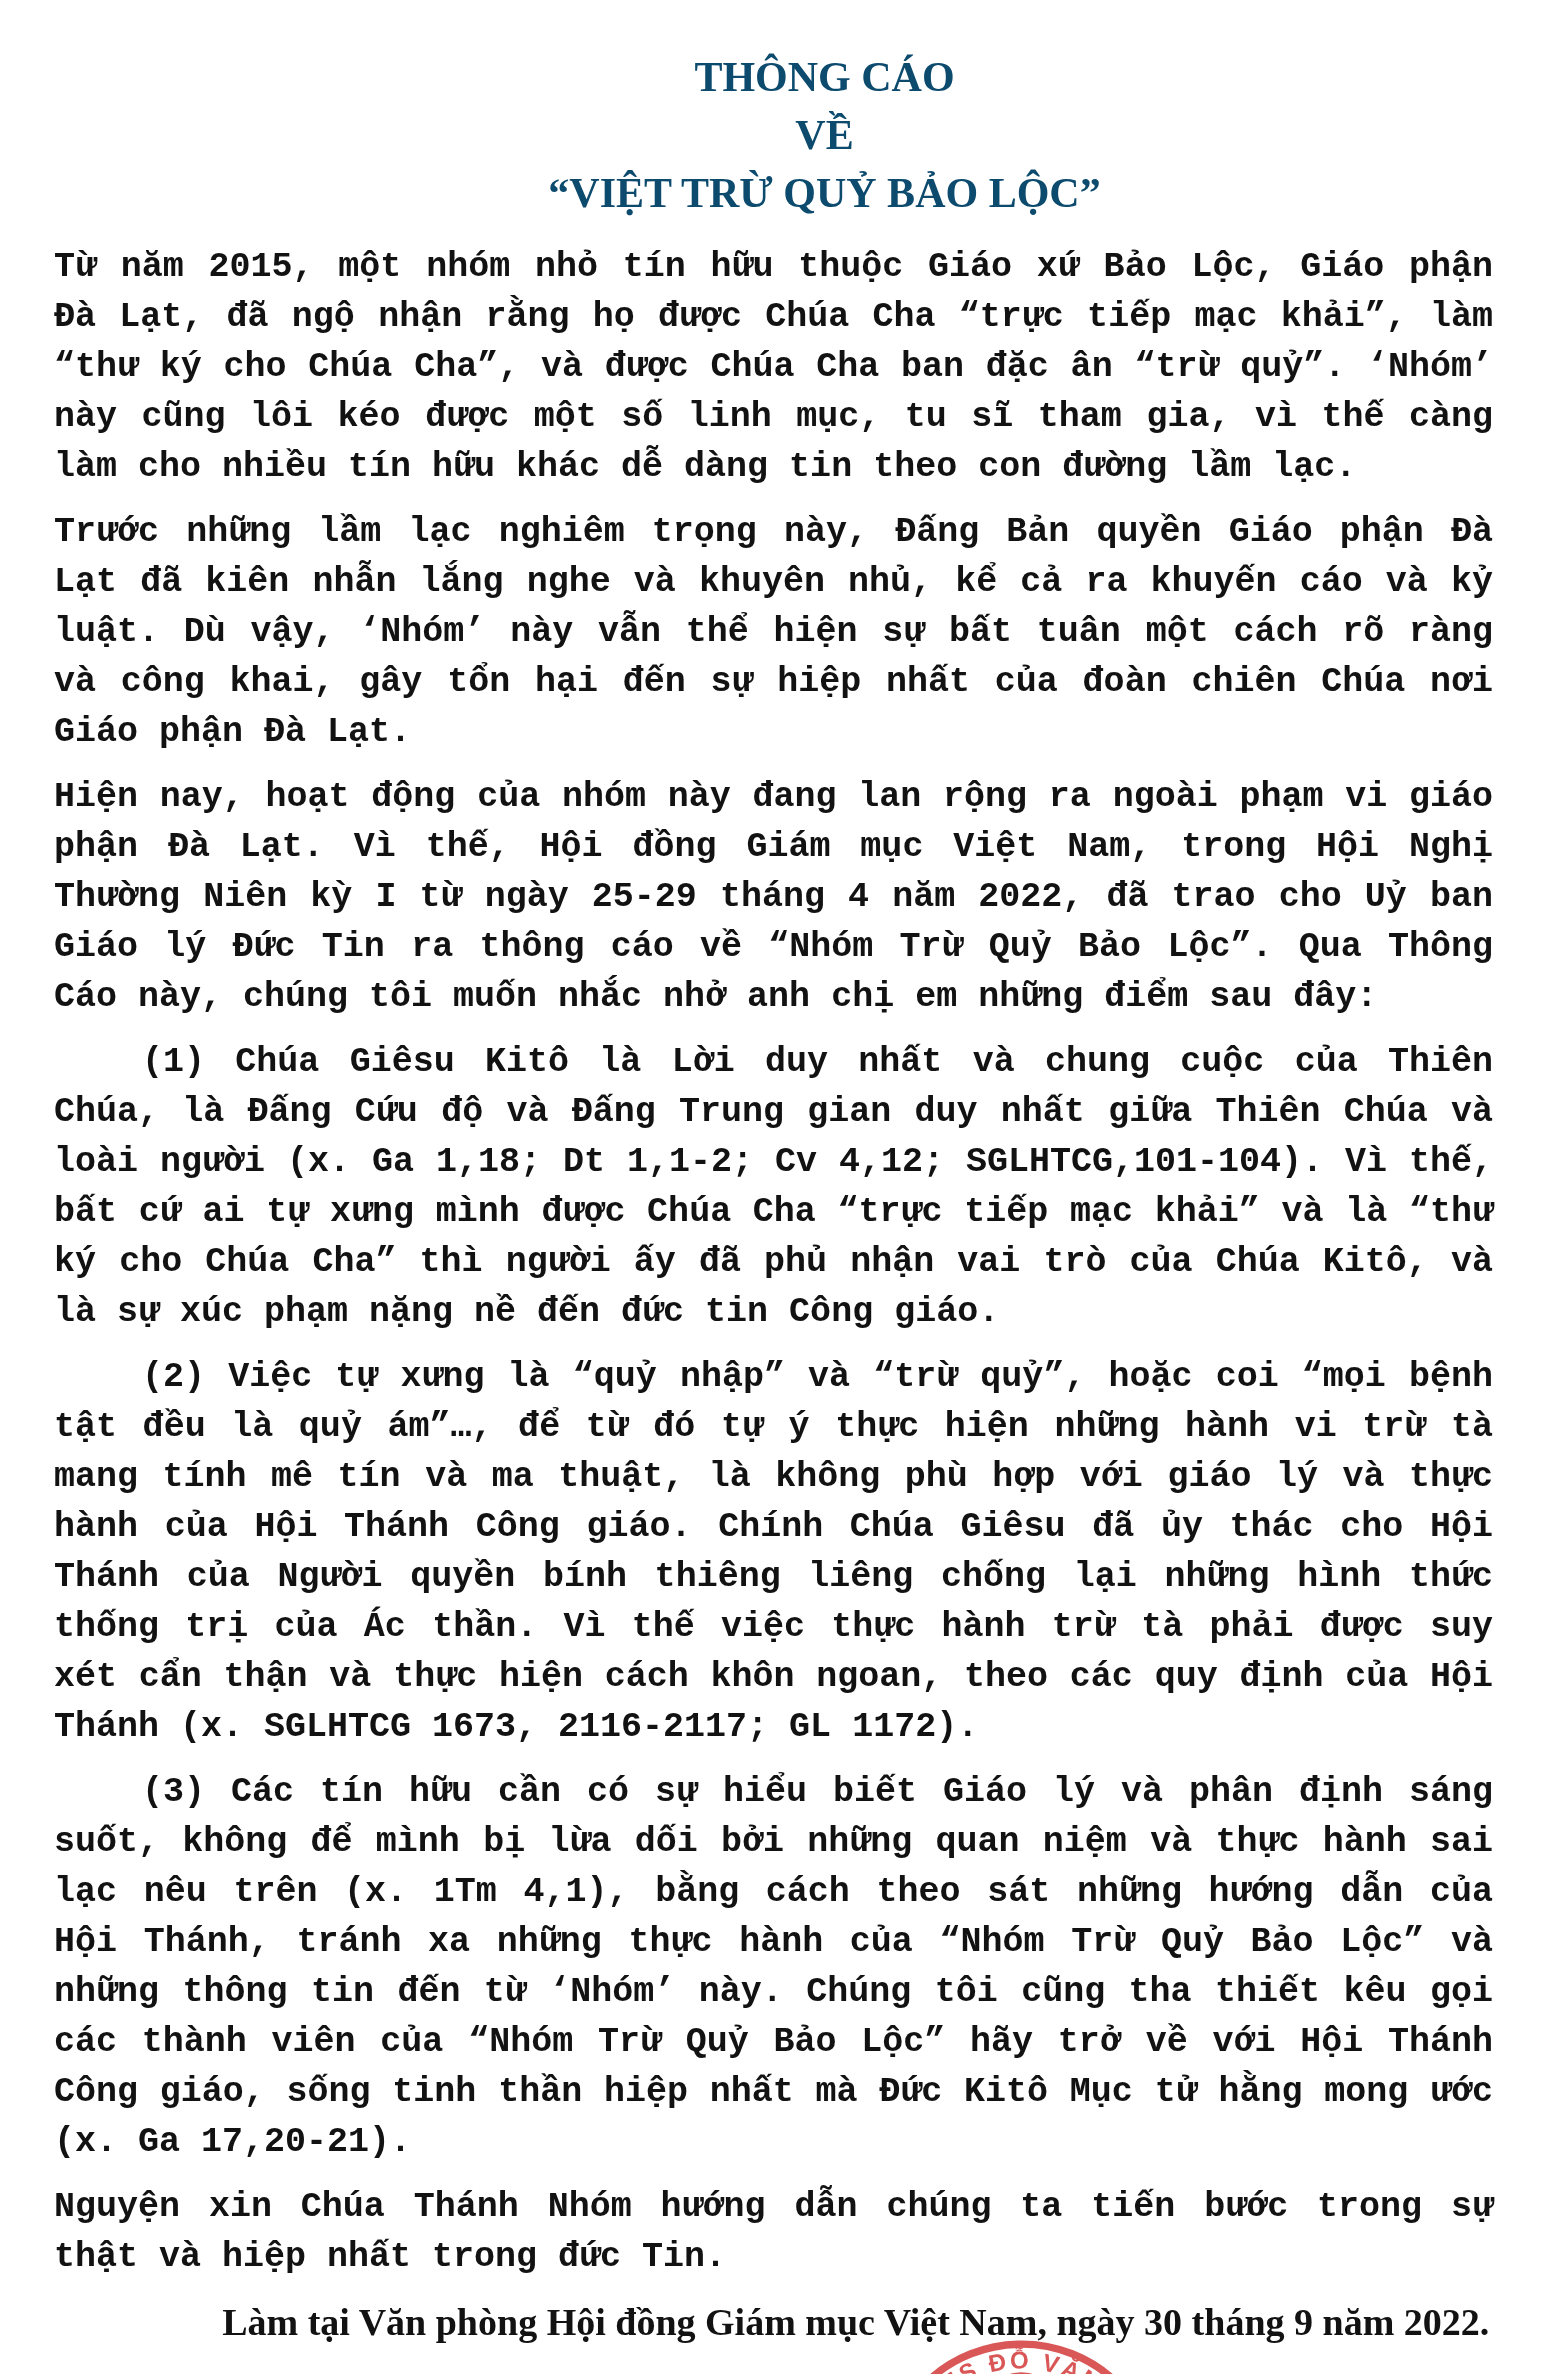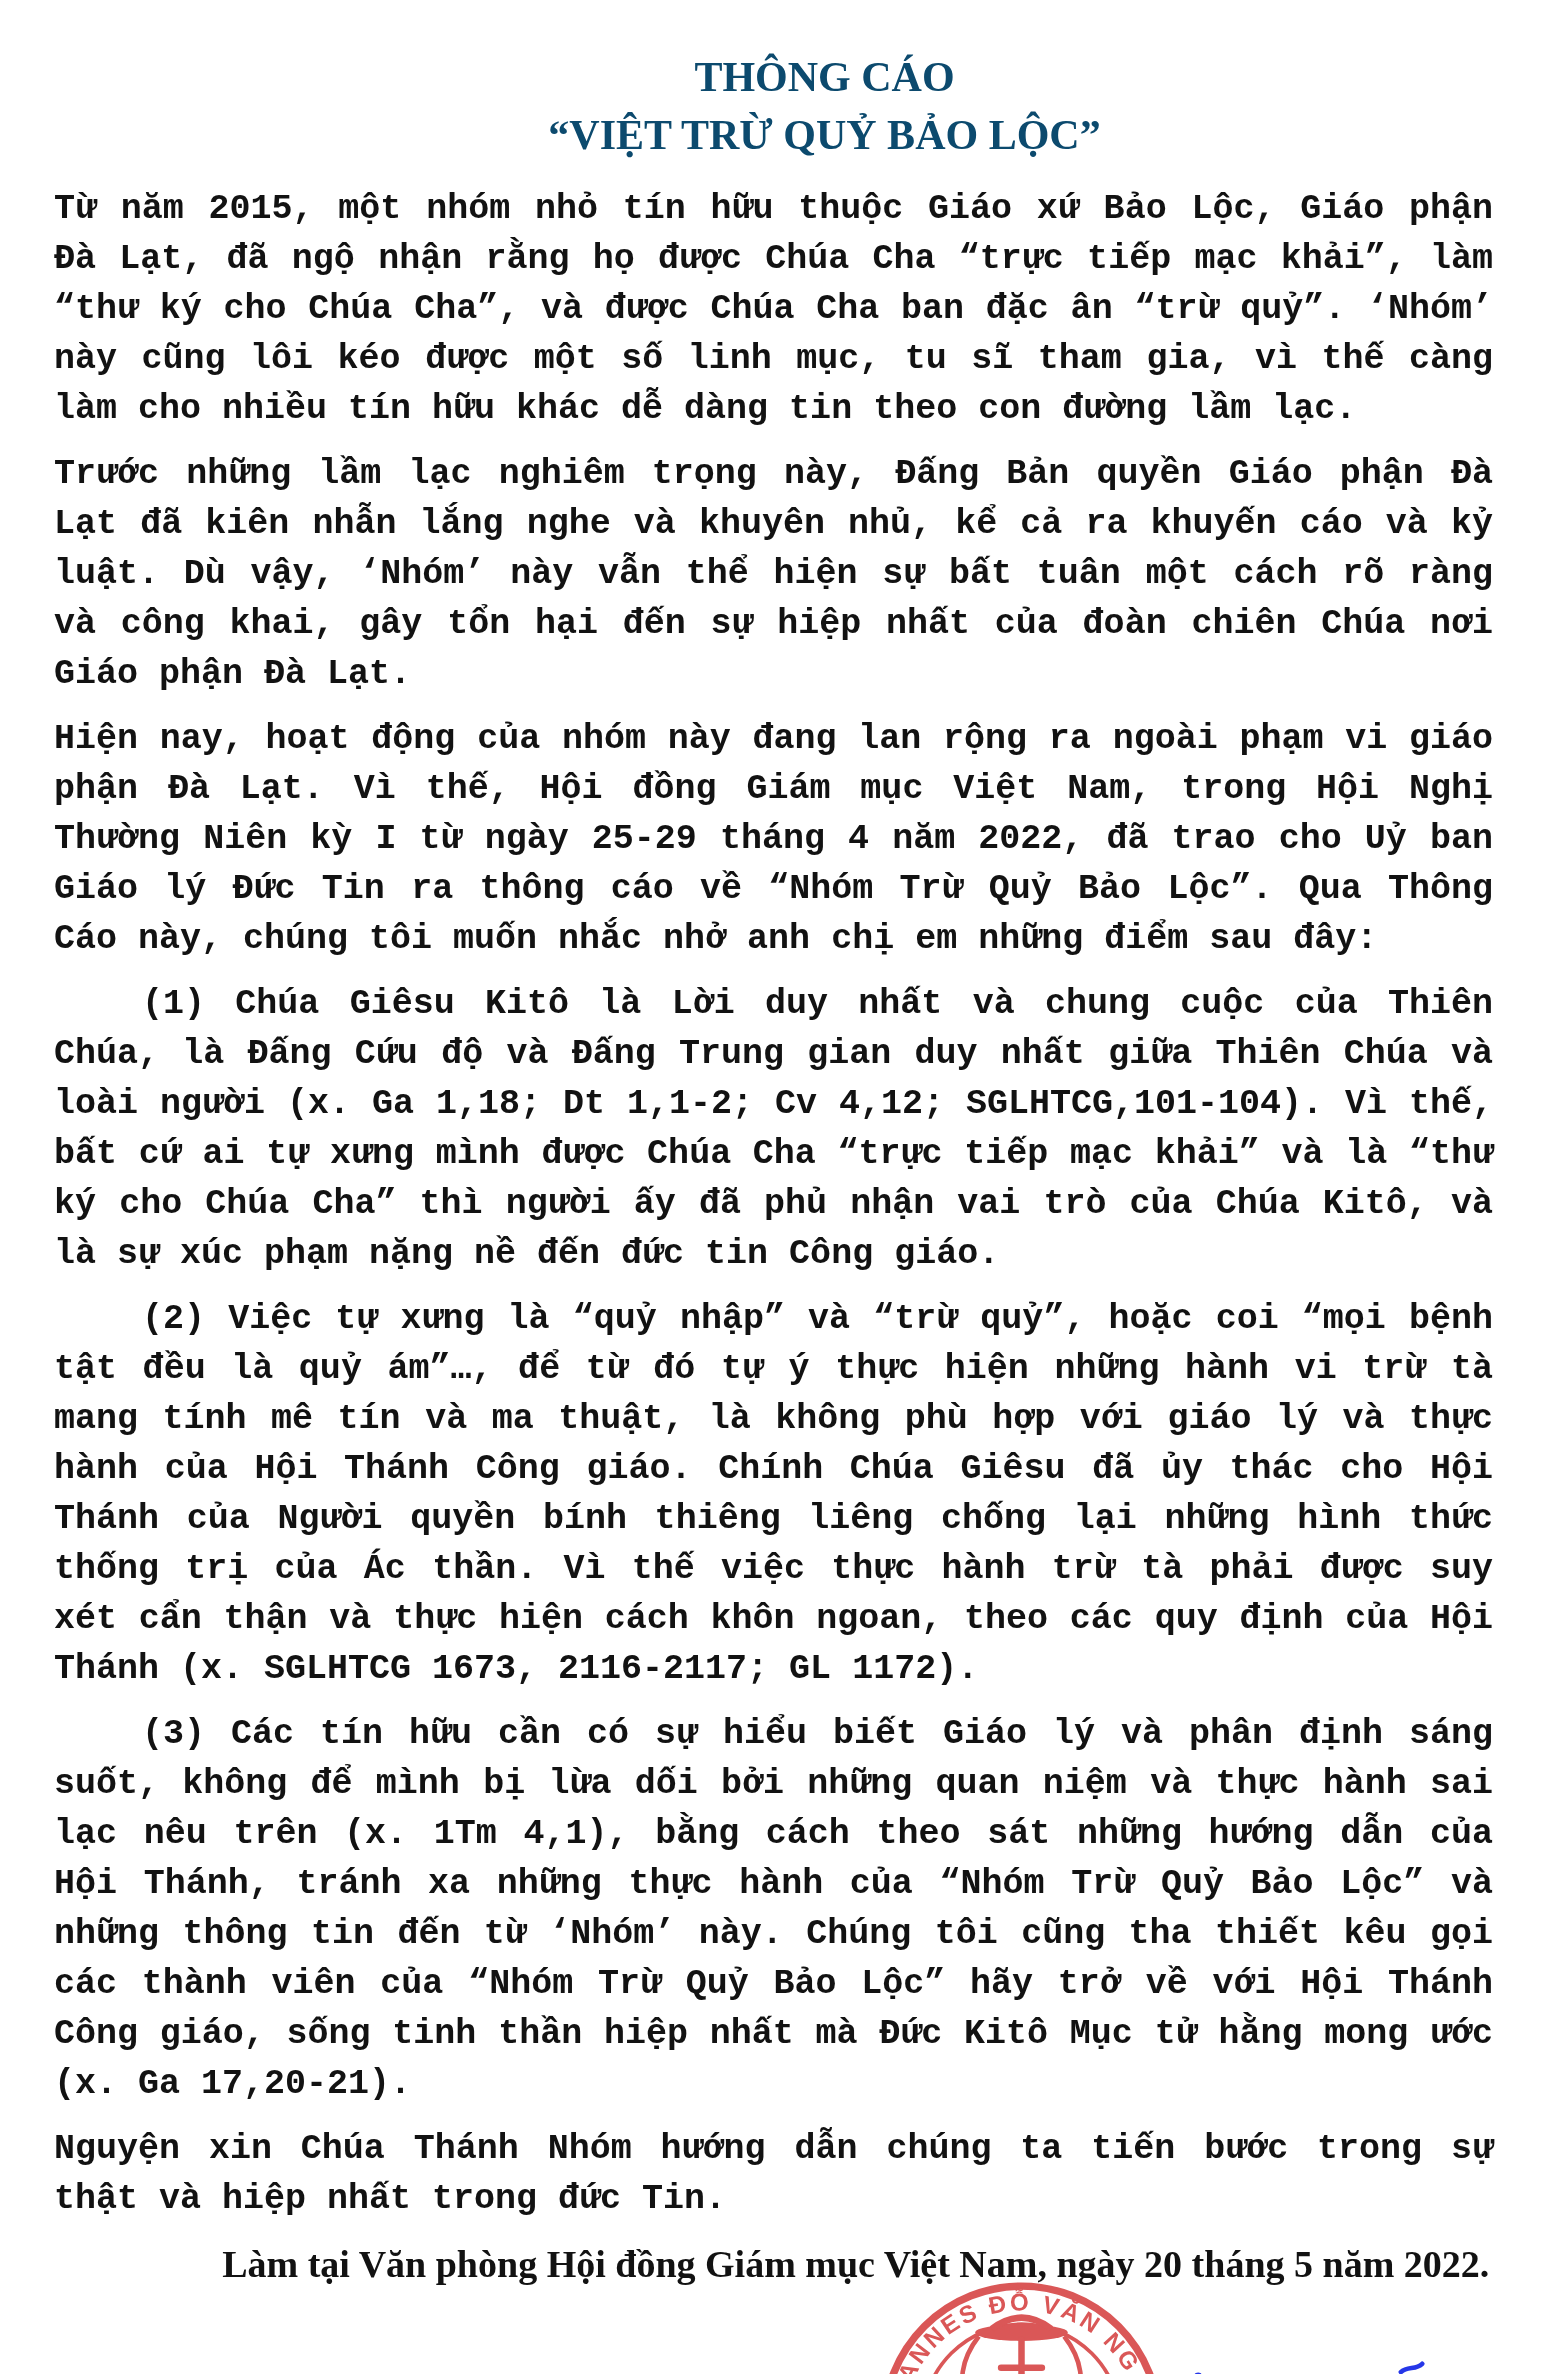--- a/index.html
+++ b/index.html
@@ -62,34 +62,35 @@
 </style>
 </head>
 <body>
 
 <div class="page">
   <div class="content">
 
 
     <div class="title-block">
       <div class="title-line">THÔNG CÁO</div>
+      <div class="title-line">VỀ</div>
       <div class="title-line">“VIỆT TRỪ QUỶ BẢO LỘC”</div>
     </div>
 
     <div class="body-text">
       <p>Từ năm 2015, một nhóm nhỏ tín hữu thuộc Giáo xứ Bảo Lộc, Giáo phận Đà Lạt, đã ngộ nhận rằng họ được Chúa Cha “trực tiếp mạc khải”, làm “thư ký cho Chúa Cha”, và được Chúa Cha ban đặc ân “trừ quỷ”. ‘Nhóm’ này cũng lôi kéo được một số linh mục, tu sĩ tham gia, vì thế càng làm cho nhiều tín hữu khác dễ dàng tin theo con đường lầm lạc.</p>
       <p>Trước những lầm lạc nghiêm trọng này, Đấng Bản quyền Giáo phận Đà Lạt đã kiên nhẫn lắng nghe và khuyên nhủ, kể cả ra khuyến cáo và kỷ luật. Dù vậy, ‘Nhóm’ này vẫn thể hiện sự bất tuân một cách rõ ràng và công khai, gây tổn hại đến sự hiệp nhất của đoàn chiên Chúa nơi Giáo phận Đà Lạt.</p>
       <p>Hiện nay, hoạt động của nhóm này đang lan rộng ra ngoài phạm vi giáo phận Đà Lạt. Vì thế, Hội đồng Giám mục Việt Nam, trong Hội Nghị Thường Niên kỳ I từ ngày 25-29 tháng 4 năm 2022, đã trao cho Uỷ ban Giáo lý Đức Tin ra thông cáo về “Nhóm Trừ Quỷ Bảo Lộc”. Qua Thông Cáo này, chúng tôi muốn nhắc nhở anh chị em những điểm sau đây:</p>
       <p class="indent">(1) Chúa Giêsu Kitô là Lời duy nhất và chung cuộc của Thiên Chúa, là Đấng Cứu độ và Đấng Trung gian duy nhất giữa Thiên Chúa và loài người (x. Ga 1,18; Dt 1,1-2; Cv 4,12; SGLHTCG,101-104). Vì thế, bất cứ ai tự xưng mình được Chúa Cha “trực tiếp mạc khải” và là “thư ký cho Chúa Cha” thì người ấy đã phủ nhận vai trò của Chúa Kitô, và là sự xúc phạm nặng nề đến đức tin Công giáo.</p>
       <p class="indent">(2) Việc tự xưng là “quỷ nhập” và “trừ quỷ”, hoặc coi “mọi bệnh tật đều là quỷ ám”…, để từ đó tự ý thực hiện những hành vi trừ tà mang tính mê tín và ma thuật, là không phù hợp với giáo lý và thực hành của Hội Thánh Công giáo. Chính Chúa Giêsu đã ủy thác cho Hội Thánh của Người quyền bính thiêng liêng chống lại những hình thức thống trị của Ác thần. Vì thế việc thực hành trừ tà phải được suy xét cẩn thận và thực hiện cách khôn ngoan, theo các quy định của Hội Thánh (x. SGLHTCG 1673, 2116-2117; GL 1172).</p>
       <p class="indent">(3) Các tín hữu cần có sự hiểu biết Giáo lý và phân định sáng suốt, không để mình bị lừa dối bởi những quan niệm và thực hành sai lạc nêu trên (x. 1Tm 4,1), bằng cách theo sát những hướng dẫn của Hội Thánh, tránh xa những thực hành của “Nhóm Trừ Quỷ Bảo Lộc” và những thông tin đến từ ‘Nhóm’ này. Chúng tôi cũng tha thiết kêu gọi các thành viên của “Nhóm Trừ Quỷ Bảo Lộc” hãy trở về với Hội Thánh Công giáo, sống tinh thần hiệp nhất mà Đức Kitô Mục tử hằng mong ước (x. Ga 17,20-21).</p>
       <p>Nguyện xin Chúa Thánh Nhóm hướng dẫn chúng ta tiến bước trong sự thật và hiệp nhất trong đức Tin.</p>
     </div>
 
-    <div class="dateline">Làm tại Văn phòng Hội đồng Giám mục Việt Nam, ngày 20 tháng 5 năm 2022.</div>
+    <div class="dateline">Làm tại Văn phòng Hội đồng Giám mục Việt Nam, ngày 30 tháng 9 năm 2022.</div>
 
     <div class="sig-area">
 
       <svg class="seal" viewBox="0 0 320 320" aria-hidden="false">
         <g fill="none" stroke="#d64545">
           <circle cx="160" cy="160" r="148" stroke-width="8"></circle>
           <circle cx="160" cy="160" r="107" stroke-width="4"></circle>
         </g>
         <defs>
           <path id="sealTopArc" d="M 36,198 A 128,128 0 1 1 284,198"></path>

